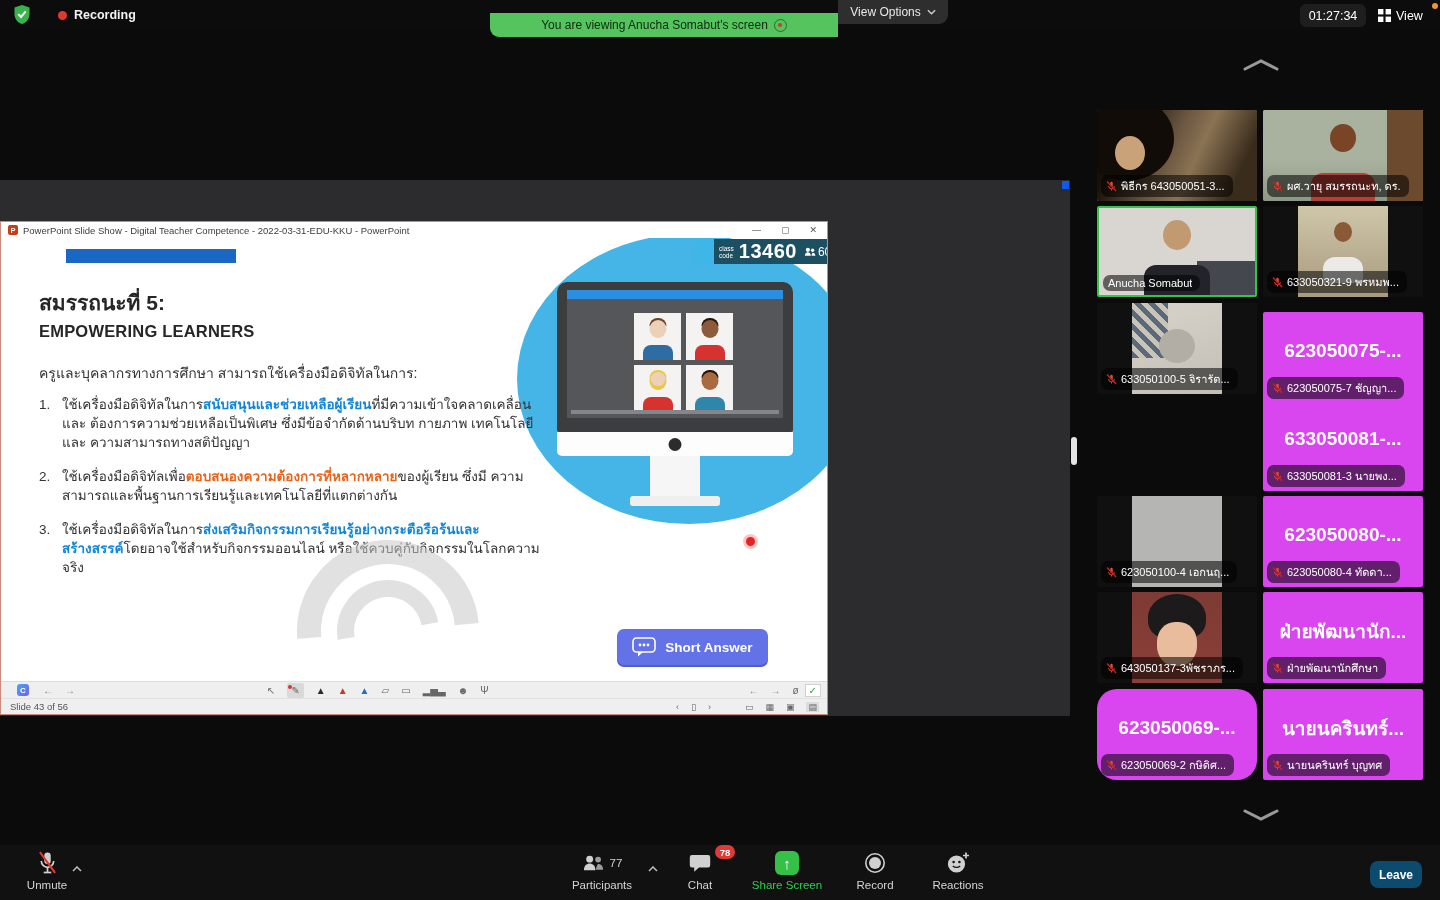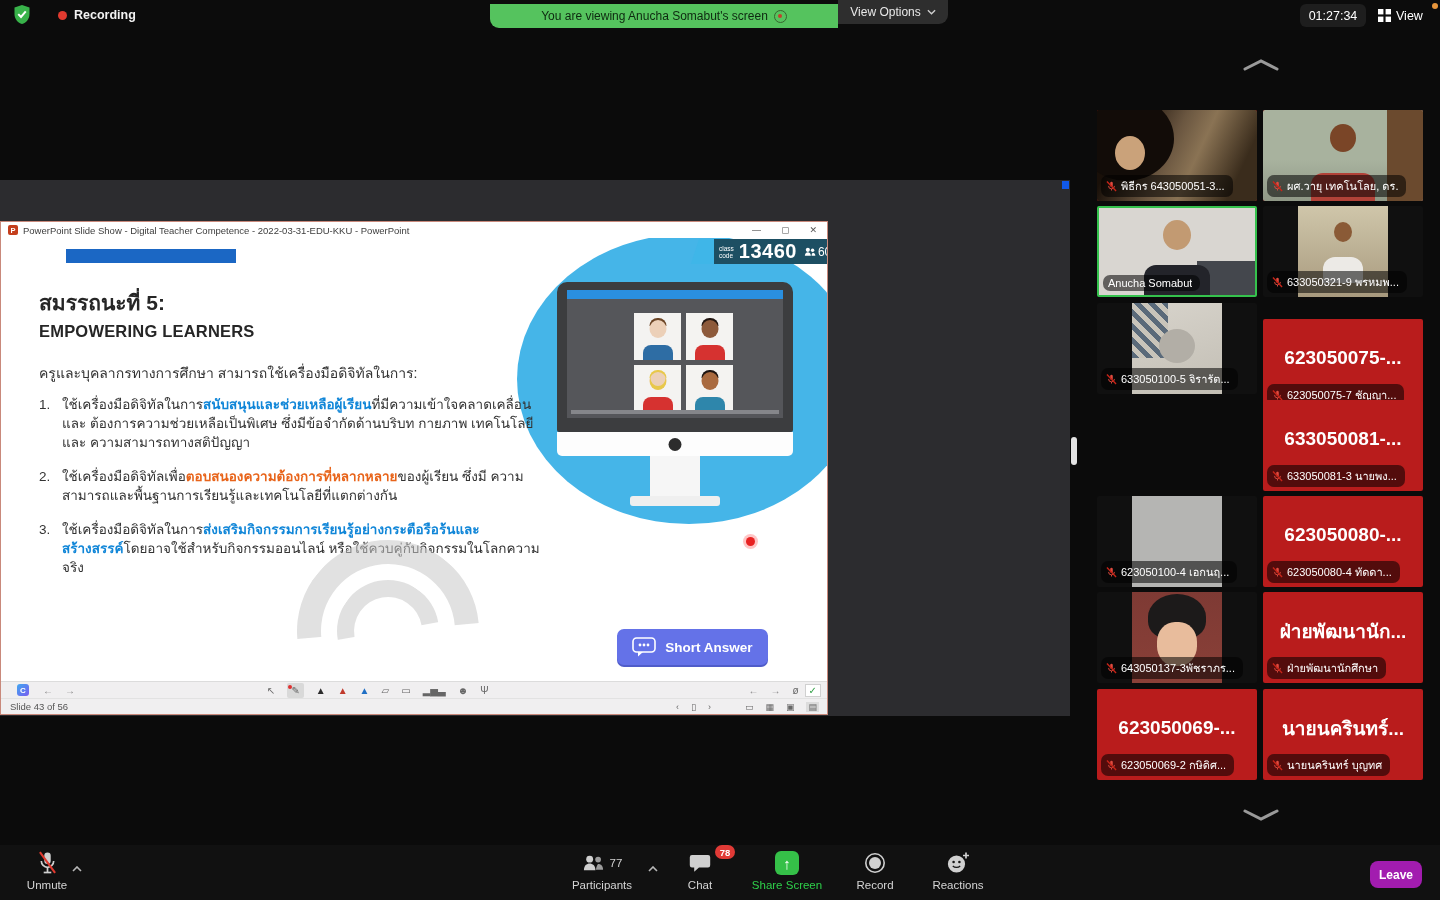--- a/index.html
+++ b/index.html
@@ -6,21 +6,21 @@
   html,body { width:1440px; height:900px; background:#0b0b0b; overflow:hidden;
     font-family:"Liberation Sans","DejaVu Sans",sans-serif; }
   #app { position:relative; width:1440px; height:697px; background:#0b0b0b; }
 
   
   .topbar { position:absolute; left:0; top:0; width:1440px; height:30px; background:#0c0c0c; }
   .shield { position:absolute; left:12px; top:4px; }
   .rec-wrap { position:absolute; left:58px; top:8px; display:flex; align-items:center; gap:7px; }
   .rec-dot { width:9px; height:9px; border-radius:50%; background:#e03a2f; }
   .rec-label { color:#f2f2f2; font-size:12.5px; font-weight:bold; }
-  .banner { position:absolute; left:490px; top:4px; width:348px; height:24px; background:#55c35e;
+  .banner { position:absolute; left:490px; top:13px; width:348px; height:24px; background:#55c35e;
     border-radius:0 0 0 9px; display:flex; align-items:center; justify-content:center; gap:6px; }
   .banner-text { color:#0e2910; font-size:12px; }
   .banner-close { width:13px; height:13px; border:1.5px solid #37652f; border-radius:50%;
     position:relative; cursor:pointer; flex:none; }
   .banner-close::after { content:""; position:absolute; left:3px; top:3px; width:4px; height:4px;
     border-radius:50%; background:#c2402e; }
   .view-options { position:absolute; left:838px; top:0; width:110px; height:24px; background:#2e2e2e;
     border-radius:0 0 9px 0; display:flex; align-items:center; justify-content:center; gap:6px;
     color:#e8e8e8; font-size:12px; cursor:pointer; }
   .timebox { position:absolute; left:1300px; top:4px; width:66px; height:23px; background:#1e1e1e;
@@ -119,21 +119,21 @@
     border-top:1px solid #e2e2e2; display:flex; align-items:center; font-size:9.5px; color:#555;
     padding-left:9px; }
   .status-icons { margin-left:auto; display:flex; align-items:center; gap:12px; padding-right:8px;
     font-size:9px; color:#666; }
   .status-icons span { cursor:pointer; }
   .si-sel { background:#dcdcdc; padding:0 2px; }
 
   
   .chev-up { position:absolute; left:1242px; top:58px; cursor:pointer; }
   .chev-down { position:absolute; left:1242px; top:808px; cursor:pointer; }
-  .tile { position:absolute; width:160px; height:91px; background:#b91c1c; border-radius:2px; overflow:hidden; cursor:pointer; }
+  .tile { position:absolute; width:160px; height:91px; background:#d946ef; border-radius:2px; overflow:hidden; cursor:pointer; }
   .tile.active { border:2px solid #35c24d; }
   .vid { position:absolute; inset:0; }
   .pillar { background:#101010;text-align:center; }
   .pillar .vid { left:35px; right:35px; }
   .vhead { position:absolute; left:50%; transform:translateX(-50%); border-radius:50%; }
   .vbody { position:absolute; left:50%; transform:translateX(-50%); border-radius:12px 12px 0 0; }
 
   .t1 .vid { background:linear-gradient(115deg,#191009 18%,#6a5640 45%,#8a7354 60%,#3a2c1c 85%); }
   .t1 .vid::before { content:""; position:absolute; left:-18px; top:-14px; width:95px; height:85px;
     border-radius:50%; background:#120c08; }
@@ -178,21 +178,21 @@
   .ctl .lbl { color:#d4d4d4; font-size:11.5px; margin-top:4px; }
   .icon-row { height:24px; display:flex; align-items:center; gap:5px; }
   .chev { cursor:pointer; }
   .share-icon { width:24px; height:24px; background:#35c048; border-radius:6px; color:#fff;
     font-size:15px; font-weight:bold; display:flex; align-items:center; justify-content:center; }
   .share-lbl { color:#2ed04a !important; }
   .chat-badge { position:absolute; left:26px; top:-6px; min-width:20px; height:14px; background:#e03a36;
     border-radius:8px; color:#fff; font-size:9.5px; font-weight:bold; display:flex; align-items:center;
     justify-content:center; padding:0 3px; }
   .count-txt { color:#d4d4d4; font-size:11.5px; }
-  .leave-btn { position:absolute; left:1370px; top:861px; width:52px; height:27px; background:#a21caf;
+  .leave-btn { position:absolute; left:1370px; top:861px; width:52px; height:27px; background:#0c4a6e;
     border-radius:8px; color:#fff; font-size:12px; font-weight:bold; display:flex; align-items:center;
     justify-content:center; cursor:pointer; }
 </style>
 </head>
 <body>
 
 <div id="app">
 
   <div class="topbar">
     <span class="shield">
@@ -393,21 +393,21 @@
         <span class="vhead"></span>
         <span class="vbody"></span>
       </div>
     <div class="label">
         <svg width="11" height="11" viewBox="0 0 12 12">
           <rect x="4.6" y="0.8" width="2.8" height="5.4" rx="1.4" fill="#e04b3f"></rect>
           <path d="M2.8 5.4 a3.2 3.2 0 0 0 6.4 0" fill="none" stroke="#e04b3f"></path>
           <line x1="6" y1="8.6" x2="6" y2="10.4" stroke="#e04b3f"></line>
           <line x1="1" y1="0.6" x2="11" y2="11" stroke="#c82418" stroke-width="1.5"></line>
         </svg>
-        <span class="nm">ผศ.วายุ เทคโนโลย, ดร.</span>
+        <span class="nm">ผศ.วายุ สมรรถนะท, ดร.</span>
       </div>
   </div>
 
   <div class="tile t3 active" style="left:1097px; top:206px;padding-left:36px;">
     <div class="vid">
         <span class="vhead"></span>
         <span class="vbody"></span>
       </div>
     <div class="label">
         <span class="nm">Anucha Somabut</span>
@@ -434,21 +434,21 @@
     <div class="label">
         <svg width="11" height="11" viewBox="0 0 12 12">
           <rect x="4.6" y="0.8" width="2.8" height="5.4" rx="1.4" fill="#e04b3f"></rect>
           <path d="M2.8 5.4 a3.2 3.2 0 0 0 6.4 0" fill="none" stroke="#e04b3f"></path>
           <line x1="6" y1="8.6" x2="6" y2="10.4" stroke="#e04b3f"></line>
           <line x1="1" y1="0.6" x2="11" y2="11" stroke="#c82418" stroke-width="1.5"></line>
         </svg>
         <span class="nm">633050100-5 จิรารัต...</span>
       </div>
   </div>
-  <div class="tile" style="left:1263px; top:319px;">
+  <div class="tile" style="left:1263px; top:312px;">
     <div class="big">623050075-...</div>
     <div class="label">
         <svg width="11" height="11" viewBox="0 0 12 12">
           <rect x="4.6" y="0.8" width="2.8" height="5.4" rx="1.4" fill="#e04b3f"></rect>
           <path d="M2.8 5.4 a3.2 3.2 0 0 0 6.4 0" fill="none" stroke="#e04b3f"></path>
           <line x1="6" y1="8.6" x2="6" y2="10.4" stroke="#e04b3f"></line>
           <line x1="1" y1="0.6" x2="11" y2="11" stroke="#c82418" stroke-width="1.5"></line>
         </svg>
         <span class="nm">623050075-7 ชัญญา...</span>
       </div>
@@ -510,21 +510,21 @@
         <svg width="11" height="11" viewBox="0 0 12 12">
           <rect x="4.6" y="0.8" width="2.8" height="5.4" rx="1.4" fill="#e04b3f"></rect>
           <path d="M2.8 5.4 a3.2 3.2 0 0 0 6.4 0" fill="none" stroke="#e04b3f"></path>
           <line x1="6" y1="8.6" x2="6" y2="10.4" stroke="#e04b3f"></line>
           <line x1="1" y1="0.6" x2="11" y2="11" stroke="#c82418" stroke-width="1.5"></line>
         </svg>
         <span class="nm">ฝ่ายพัฒนานักศึกษา</span>
       </div>
   </div>
 
-  <div class="tile" style="left:1097px; top:689px;">
+  <div class="tile" style="left:1097px; top:689px;border-radius:20px;">
     <div class="big">623050069-...</div>
     <div class="label">
         <svg width="11" height="11" viewBox="0 0 12 12">
           <rect x="4.6" y="0.8" width="2.8" height="5.4" rx="1.4" fill="#e04b3f"></rect>
           <path d="M2.8 5.4 a3.2 3.2 0 0 0 6.4 0" fill="none" stroke="#e04b3f"></path>
           <line x1="6" y1="8.6" x2="6" y2="10.4" stroke="#e04b3f"></line>
           <line x1="1" y1="0.6" x2="11" y2="11" stroke="#c82418" stroke-width="1.5"></line>
         </svg>
         <span class="nm">623050069-2 กษิดิศ...</span>
       </div>

